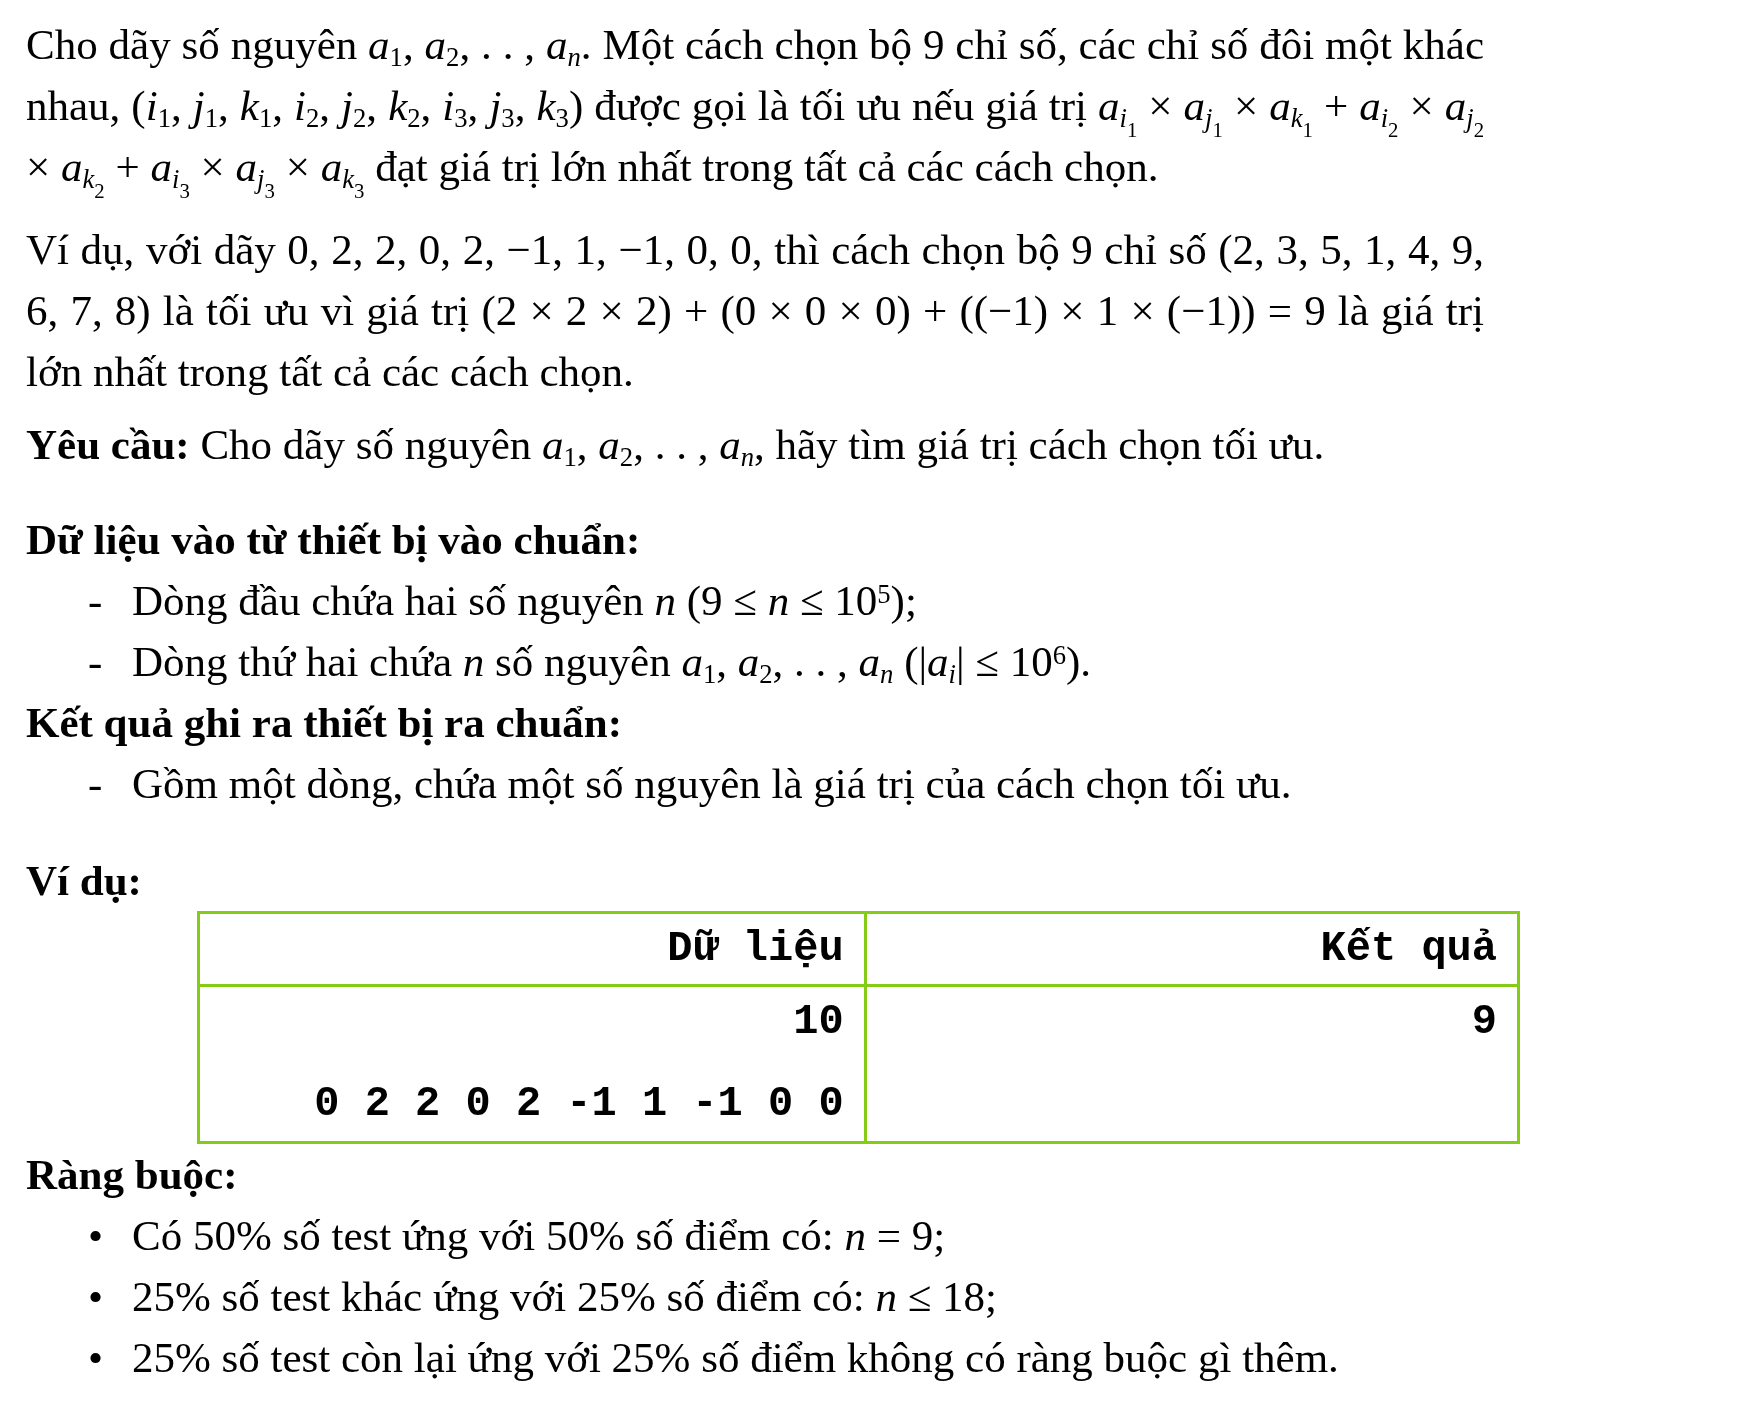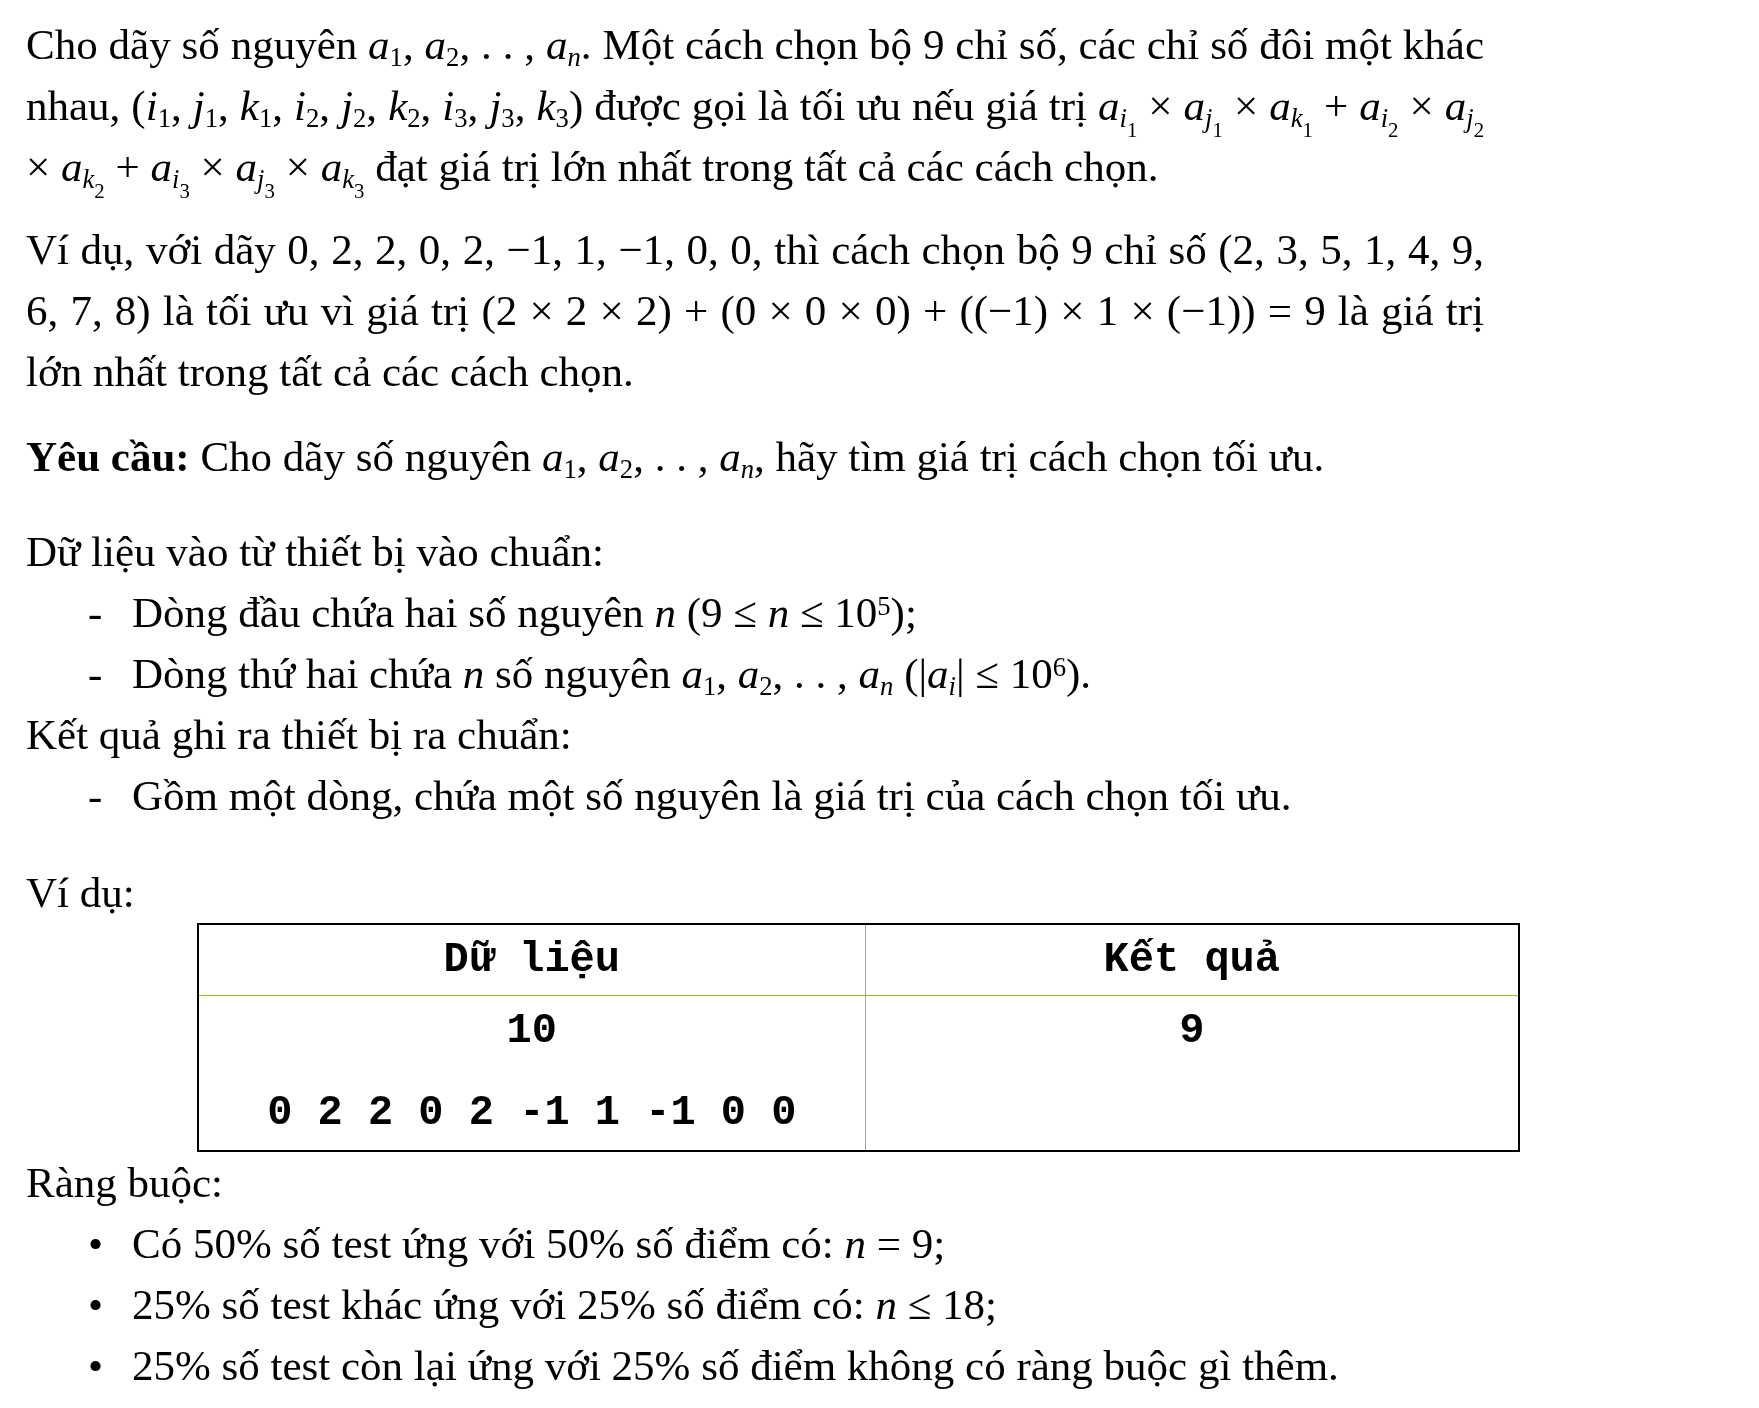--- a/index.html
+++ b/index.html
@@ -13,23 +13,23 @@
     line-height: 61px;
   }
   .page {
     width: 1550px;
     min-height: 1408px;
     padding: 14px 66px 0 26px;
     background: #ffffff;
   }
   .para { margin-bottom: 22px; }
   .para.justify { text-align: justify; }
-  .para.example-para { margin-bottom: 24px; }
+  .para.example-para { margin-bottom: 12px; }
   .para.req-para { margin-bottom: 34px; }
-  .section-heading { font-weight: normal; }
+  .section-heading { font-weight: bold; }
   .list-item { display: flex; padding-left: 62px; }
   .list-marker { flex: 0 0 44px; }
   .list-body { flex: 1; }
   .example-heading { margin-top: 36px; }
   .constraints-heading { }
 
   
   .s-i { font-style: italic; }
   .s-b { font-weight: bold; }
   .s-sub { font-size: 0.62em; vertical-align: -0.28em; line-height: 0; }
@@ -42,22 +42,22 @@
     margin-left: 171px;
     width: 1323px;
     table-layout: fixed;
     font-family: "Liberation Mono", "DejaVu Sans Mono", monospace;
     font-weight: bold;
     font-size: 42px;
     border: 2px solid #000;
   }
   table.example-table th,
   table.example-table td {
-    border: 1px solid #84cc16;
-    text-align: center;
+    border: 3px solid #84cc16;
+    text-align: right;
     vertical-align: top;
     padding: 12px 20px 12px 20px;
   }
   table.example-table th {
     font-weight: bold;
     line-height: 46px;
     padding-top: 12px;
     padding-bottom: 12px;
   }
   table.example-table td { padding-bottom: 14px; margin-left: 37px; }

